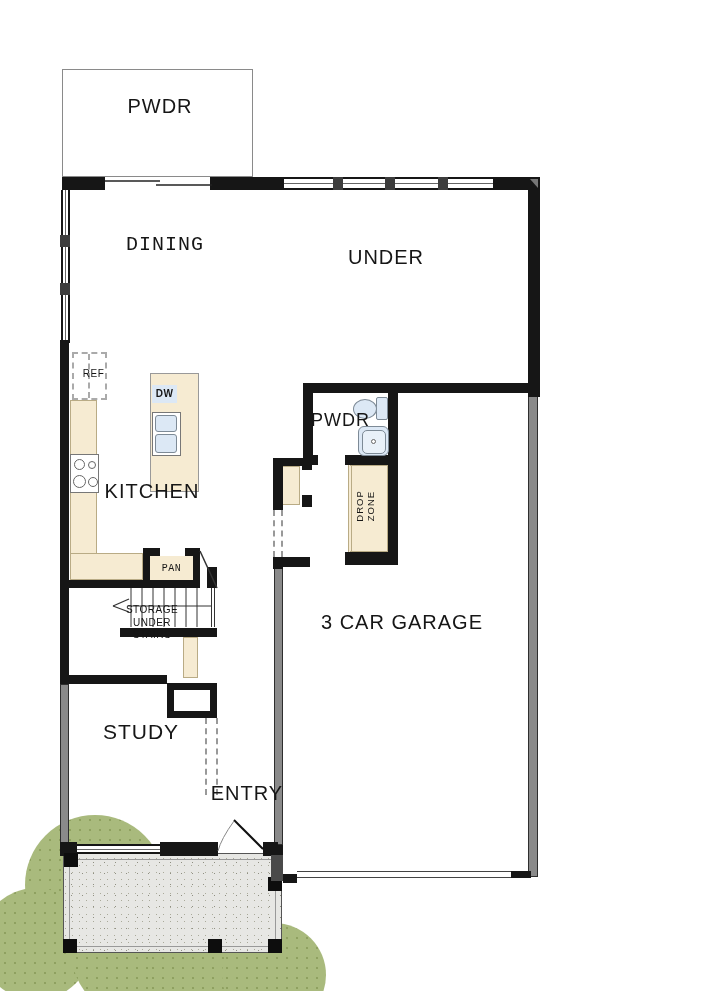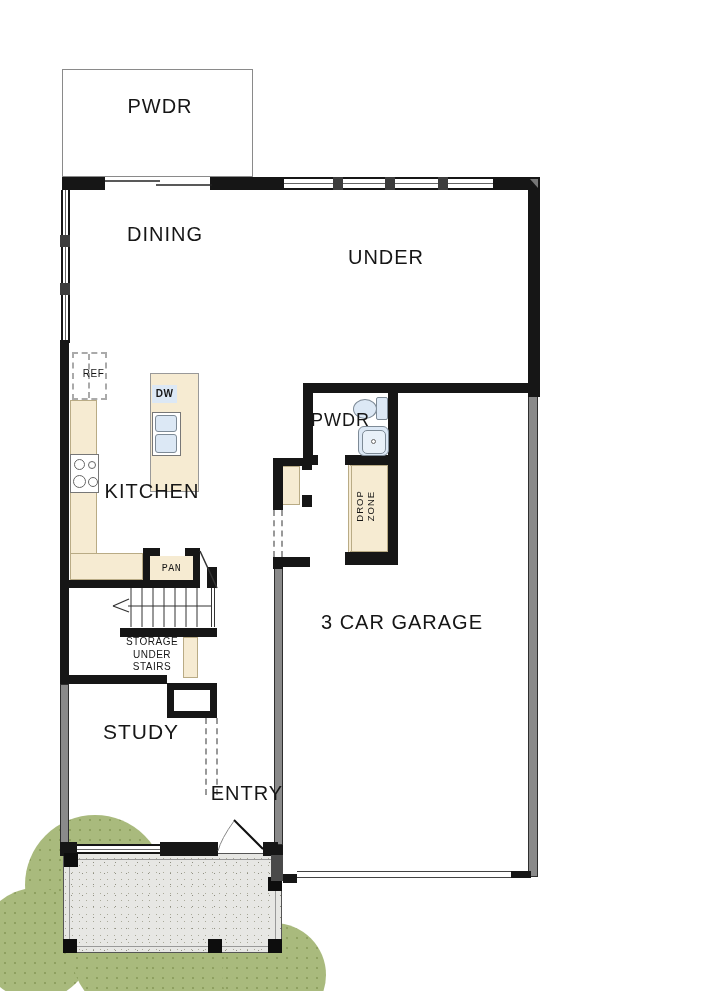--- a/index.html
+++ b/index.html
@@ -158,34 +158,34 @@
     <line x1="200" y1="551" x2="217" y2="588" stroke="#333" stroke-width="1.5"></line>
     <line x1="128" y1="606" x2="211" y2="606" stroke="#333" stroke-width="1"></line>
     <line x1="113" y1="606" x2="129" y2="599" stroke="#333" stroke-width="1.3"></line>
     <line x1="113" y1="606" x2="129" y2="612" stroke="#333" stroke-width="1.3"></line>
     <line x1="234" y1="820" x2="263" y2="849" stroke="#111" stroke-width="2"></line>
     <path d="M234 821 Q221 839 218 851" stroke="#888" stroke-width="1" fill="none"></path>
     <polygon points="530,179 538,179 538,188" fill="#777"></polygon>
   </svg>
 
   <div class="lbl" style="left:102px;top:95px;width:116px;">PWDR</div>
-  <div class="lbl" style="left:105px;top:223px;width:120px;">DINING</div>
+  <div class="lbl" style="left:105px;top:233px;width:120px;font-family:Liberation Mono, monospace;">DINING</div>
   <div class="lbl" style="left:326px;top:246px;width:120px;">UNDER</div>
   <div class="lbl" style="left:92px;top:480px;width:120px;">KITCHEN</div>
   <div class="lbl" style="left:311px;top:410px;width:74px;font-size:18px;text-align:left;">PWDR</div>
   <div class="lbl" style="left:302px;top:611px;width:200px;">3 CAR GARAGE</div>
   <div class="lbl" style="left:81px;top:720px;width:120px;font-size:21px;">STUDY</div>
   <div class="lbl" style="left:187px;top:782px;width:120px;">ENTRY</div>
 
   <div class="sml" style="left:150px;top:563px;width:43px;font-family:Liberation Mono, monospace;">PAN</div>
   <div class="sml" style="left:80px;top:368px;width:27px;">REF</div>
   <div class="sml" style="left:152px;top:388px;width:25px;font-weight:bold;">DW</div>
   <div class="sml rot" style="left:336px;top:494px;width:60px;height:24px;line-height:11px;font-size:9.5px;letter-spacing:1px;">
     <span>DROP</span><br>
     <span>ZONE</span>
   </div>
-  <div class="sml" style="left:112px;top:636px;width:80px;line-height:12.5px;">
+  <div class="sml" style="left:112px;top:604px;width:80px;line-height:12.5px;">
     <span>STORAGE</span><br>
     <span>UNDER</span><br>
     <span>STAIRS</span>
   </div>
 
 </div>
 
 </body></html>

